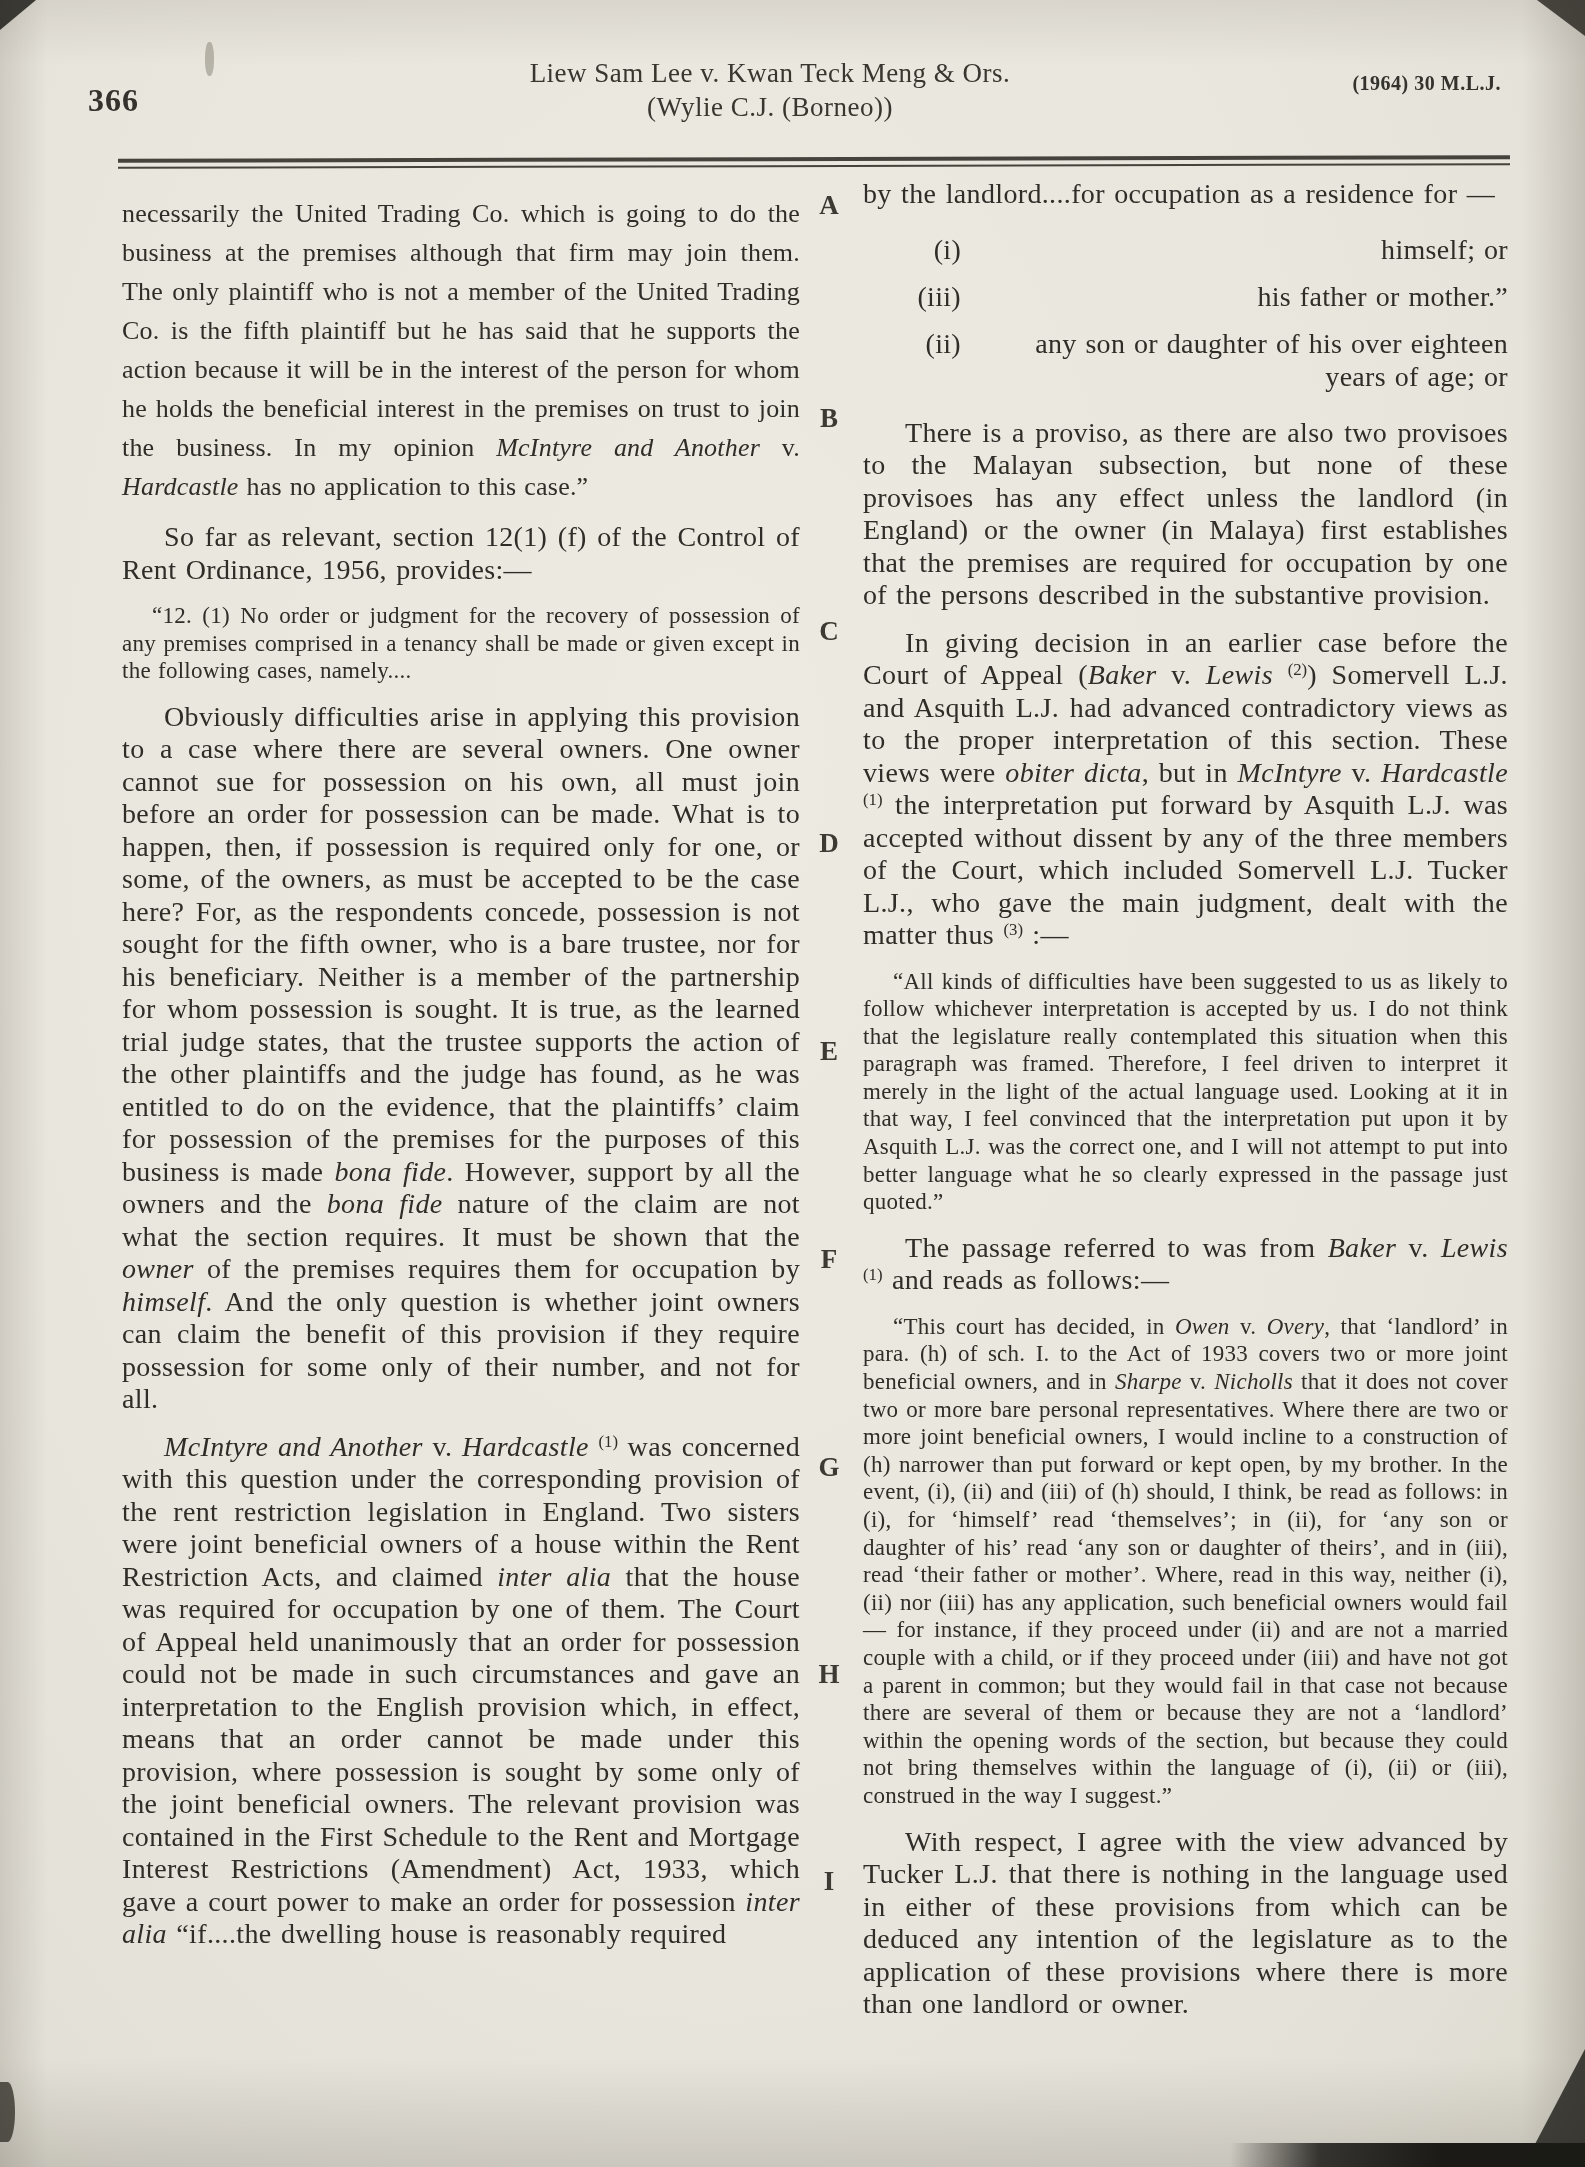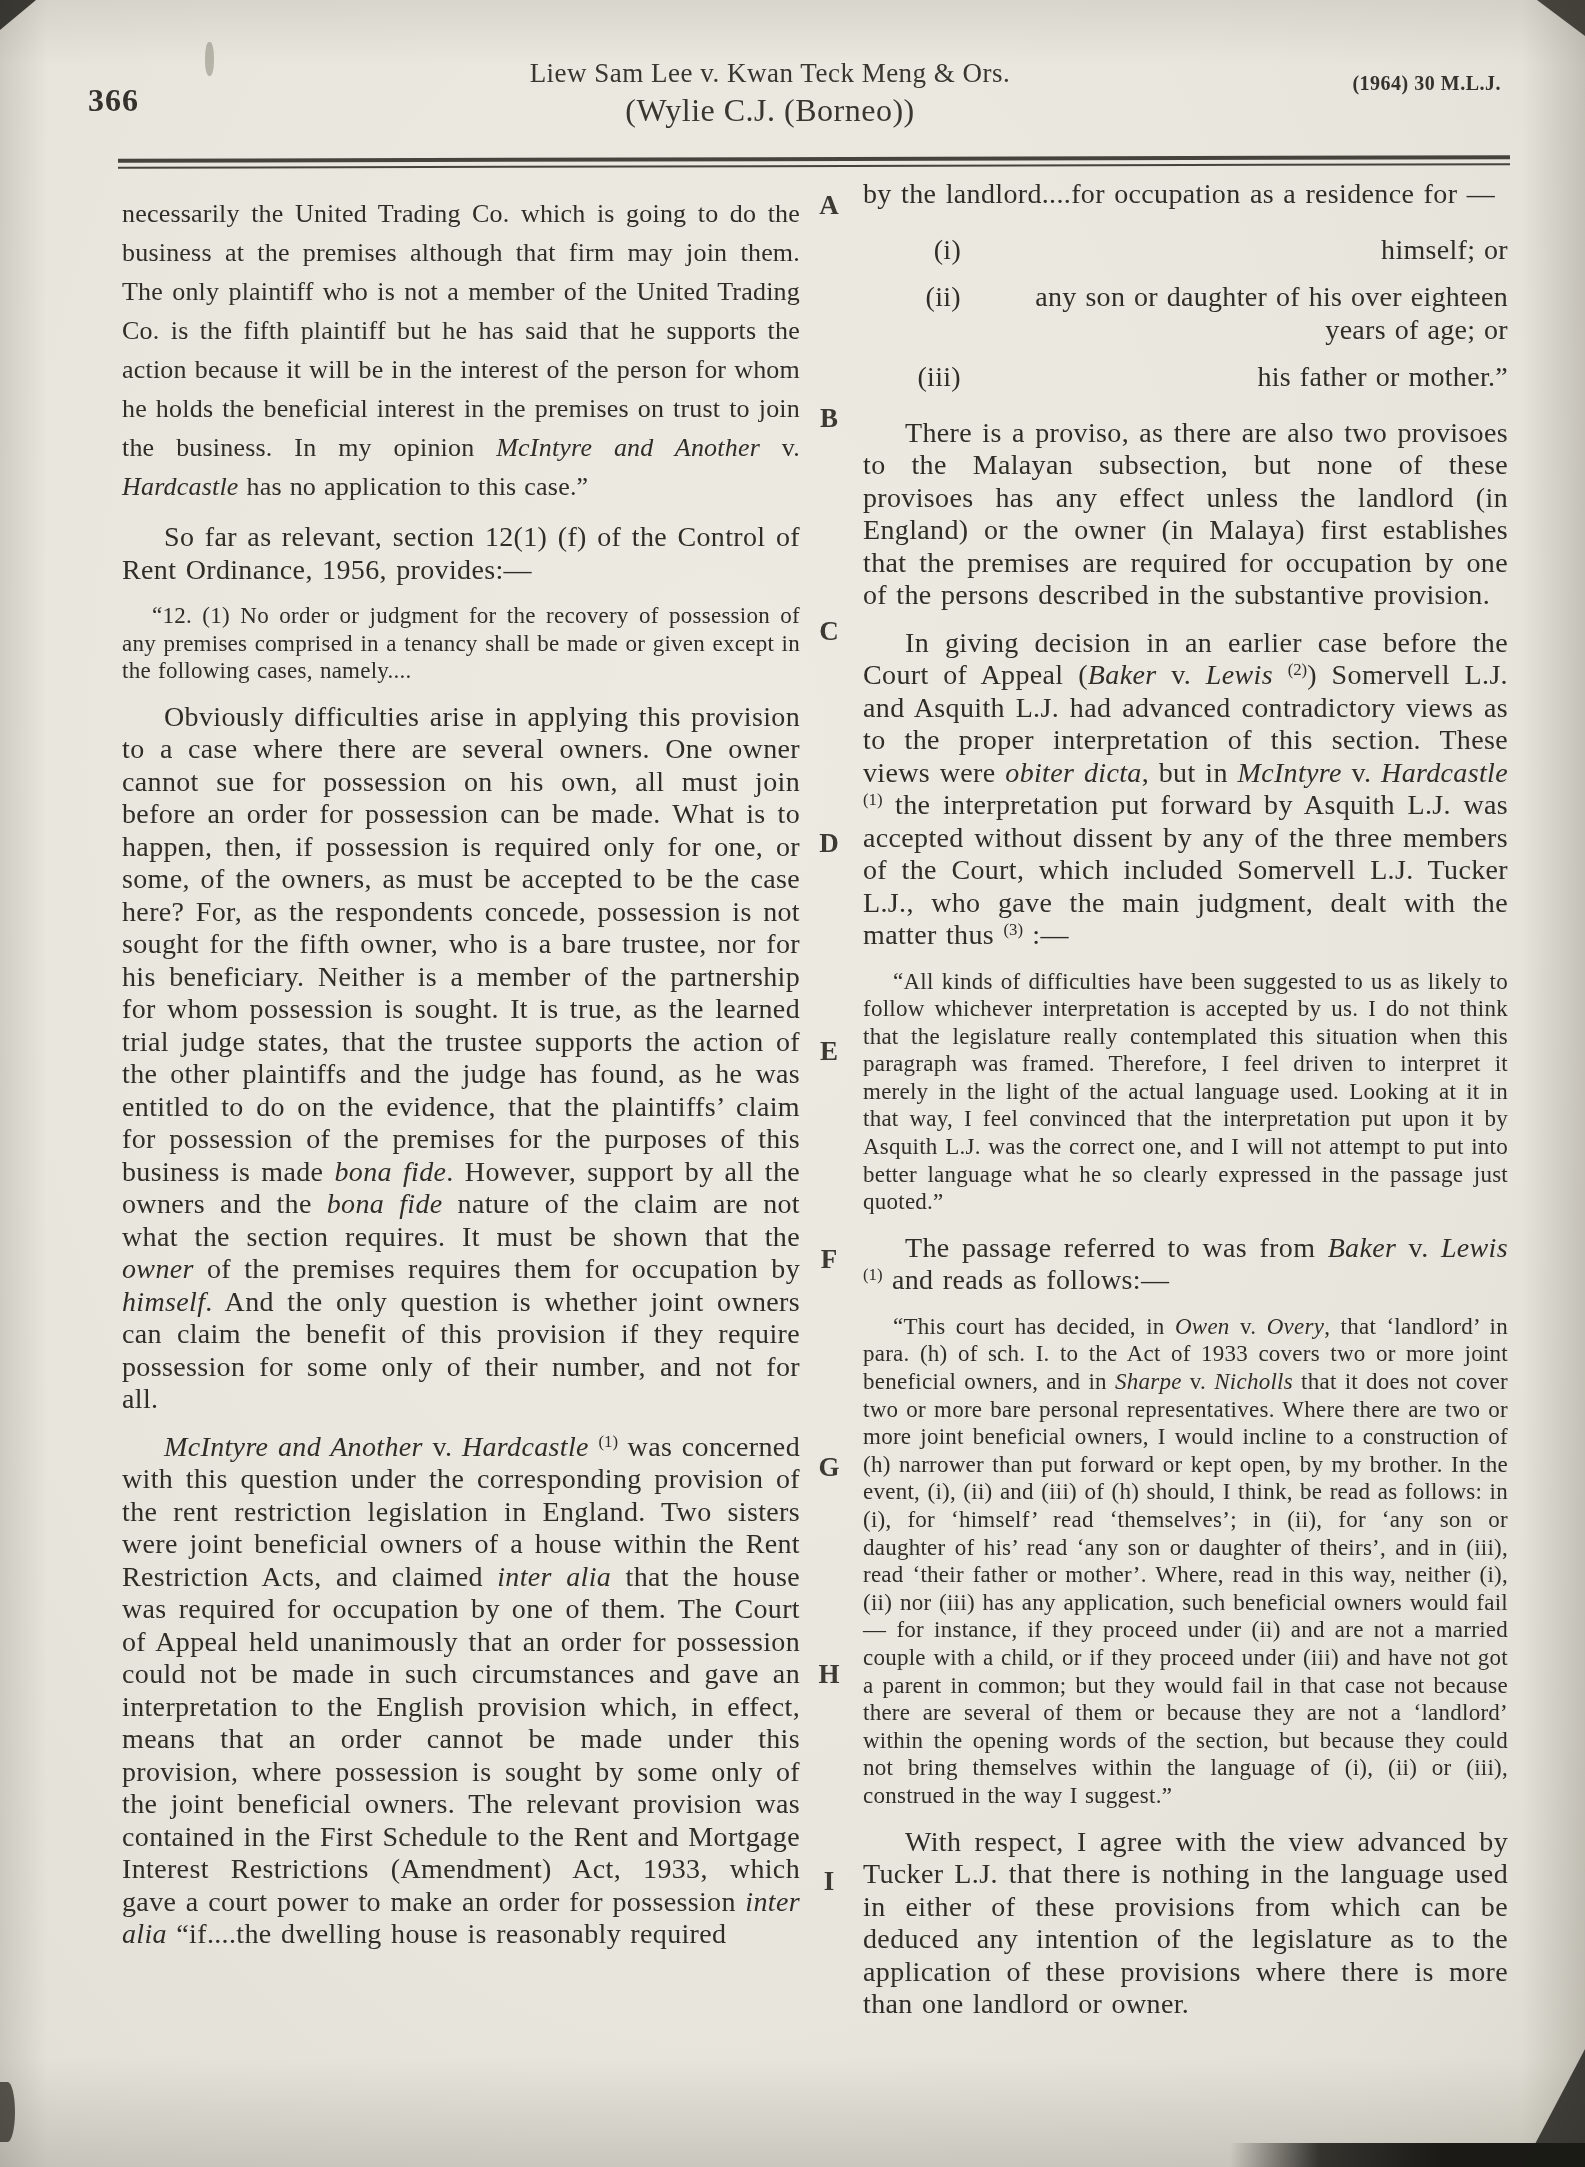--- a/index.html
+++ b/index.html
@@ -12,21 +12,21 @@
     font-family:"Liberation Serif","DejaVu Serif",serif;
     background:
       linear-gradient(to right, rgba(110,105,95,.20), rgba(110,105,95,0) 3%, rgba(110,105,95,0) 96%, rgba(110,105,95,.28)),
       linear-gradient(to bottom, rgba(110,105,95,.14), rgba(0,0,0,0) 3%, rgba(0,0,0,0) 95%, rgba(90,86,76,.20)),
       radial-gradient(ellipse at 45% 35%, #edeae2 0%, #e9e6de 55%, #e3e0d7 85%, #dbd8ce 100%);
   }
   
   .page-number{position:absolute;left:88px;top:82px;font-size:32px;font-weight:700;letter-spacing:1px;color:#34322c;}
   .running-head{position:absolute;left:330px;top:58px;width:880px;text-align:center;font-weight:400;color:#38362f;}
   .running-head .case{font-size:27px;letter-spacing:.5px;}
-  .running-head .court{font-size:32px;margin-top:3px;letter-spacing:.5px;}
+  .running-head .court{font-size:27px;margin-top:3px;letter-spacing:.5px;}
   .citation{position:absolute;right:84px;top:72px;font-size:20px;font-weight:700;letter-spacing:.5px;color:#34322c;}
   .rule{position:absolute;left:118px;top:157px;width:1392px;height:4px;
         border-top:4px solid #45433b;border-bottom:2px solid #45433b;transform:rotate(-0.15deg);}
   
   .mletter{position:absolute;left:804px;width:50px;text-align:center;
            font-size:27px;font-weight:700;color:#3c3a33;}
   .ml0{top:190px}.ml1{top:403px}.ml2{top:616px}.ml3{top:828px}.ml4{top:1036px}
   .ml5{top:1244px}.ml6{top:1452px}.ml7{top:1659px}.ml8{top:1866px}
   
   .col{position:absolute;text-align:justify;hyphens:auto;-webkit-hyphens:auto;}
@@ -97,26 +97,26 @@
 
   <section class="col col-right">
     <p class="body"><span>by the landlord....for occupation as a residence for —</span></p>
 
     <div class="olist">
       <div class="li">
         <span class="li-m">(i)</span>
         <span class="li-t">himself; or</span>
       </div>
       <div class="li">
+        <span class="li-m">(iii)</span>
+        <span class="li-t">his father or mother.”</span>
+      </div>
+      <div class="li">
         <span class="li-m">(ii)</span>
         <span class="li-t">any son or daughter of his over eighteen years of age; or</span>
-      </div>
-      <div class="li">
-        <span class="li-m">(iii)</span>
-        <span class="li-t">his father or mother.”</span>
       </div>
     </div>
 
     <p class="body ind"><span>There is a proviso, as there are also two provisoes to the Malayan subsection, but none of these provisoes has any effect unless the landlord (in England) or the owner (in Malaya) first establishes that the premises are required for occupation by one of the persons described in the substantive provision.</span></p>
     <p class="body ind"><span>In giving decision in an earlier case before the Court of Appeal (</span><span class="it">Baker</span><span> v. </span><span class="it">Lewis</span><span> </span><sup>(2)</sup><span>) Somervell L.J. and Asquith L.J. had advanced contradictory views as to the proper interpretation of this section.  These views were </span><span class="it">obiter dicta</span><span>, but in </span><span class="it">McIntyre</span><span> v. </span><span class="it">Hardcastle</span><span> </span><sup>(1)</sup><span> the interpretation put forward by Asquith L.J. was accepted without dissent by any of the three members of the Court, which included Somervell L.J.  Tucker L.J., who gave the main judgment, dealt with the matter thus </span><sup>(3)</sup><span> :—</span></p>
     <p class="smallq"><span>“All kinds of difficulties have been suggested to us as likely to follow whichever interpretation is accepted by us.  I do not think that the legislature really contemplated this situation when this paragraph was framed.  Therefore, I feel driven to interpret it merely in the light of the actual language used.  Looking at it in that way, I feel convinced that the interpretation put upon it by Asquith L.J. was the correct one, and I will not attempt to put into better language what he so clearly expressed in the passage just quoted.”</span></p>
     <p class="body ind"><span>The passage referred to was from </span><span class="it">Baker</span><span> v. </span><span class="it">Lewis</span><span> </span><sup>(1)</sup><span> and reads as follows:—</span></p>
     <p class="smallq"><span>“This court has decided, in </span><span class="it">Owen</span><span> v. </span><span class="it">Overy</span><span>, that ‘landlord’ in para. (h) of sch. I. to the Act of 1933 covers two or more joint beneficial owners, and in </span><span class="it">Sharpe</span><span> v. </span><span class="it">Nicholls</span><span> that it does not cover two or more bare personal representatives.  Where there are two or more joint beneficial owners, I would incline to a construction of (h) narrower than put forward or kept open, by my brother.  In the event, (i), (ii) and (iii) of (h) should, I think, be read as follows:  in (i), for ‘himself’ read ‘themselves’; in (ii), for ‘any son or daughter of his’ read ‘any son or daughter of theirs’, and in (iii), read ‘their father or mother’.  Where, read in this way, neither (i), (ii) nor (iii) has any application, such beneficial owners would fail — for instance, if they proceed under (ii) and are not a married couple with a child, or if they proceed under (iii) and have not got a parent in common; but they would fail in that case not because there are several of them or because they are not a ‘landlord’ within the opening words of the section, but because they could not bring themselves within the language of (i), (ii) or (iii), construed in the way I suggest.”</span></p>
     <p class="body ind"><span>With respect, I agree with the view advanced by Tucker L.J. that there is nothing in the language used in either of these provisions from which can be deduced any intention of the legislature as to the application of these provisions where there is more than one landlord or owner.</span></p>
   </section>

